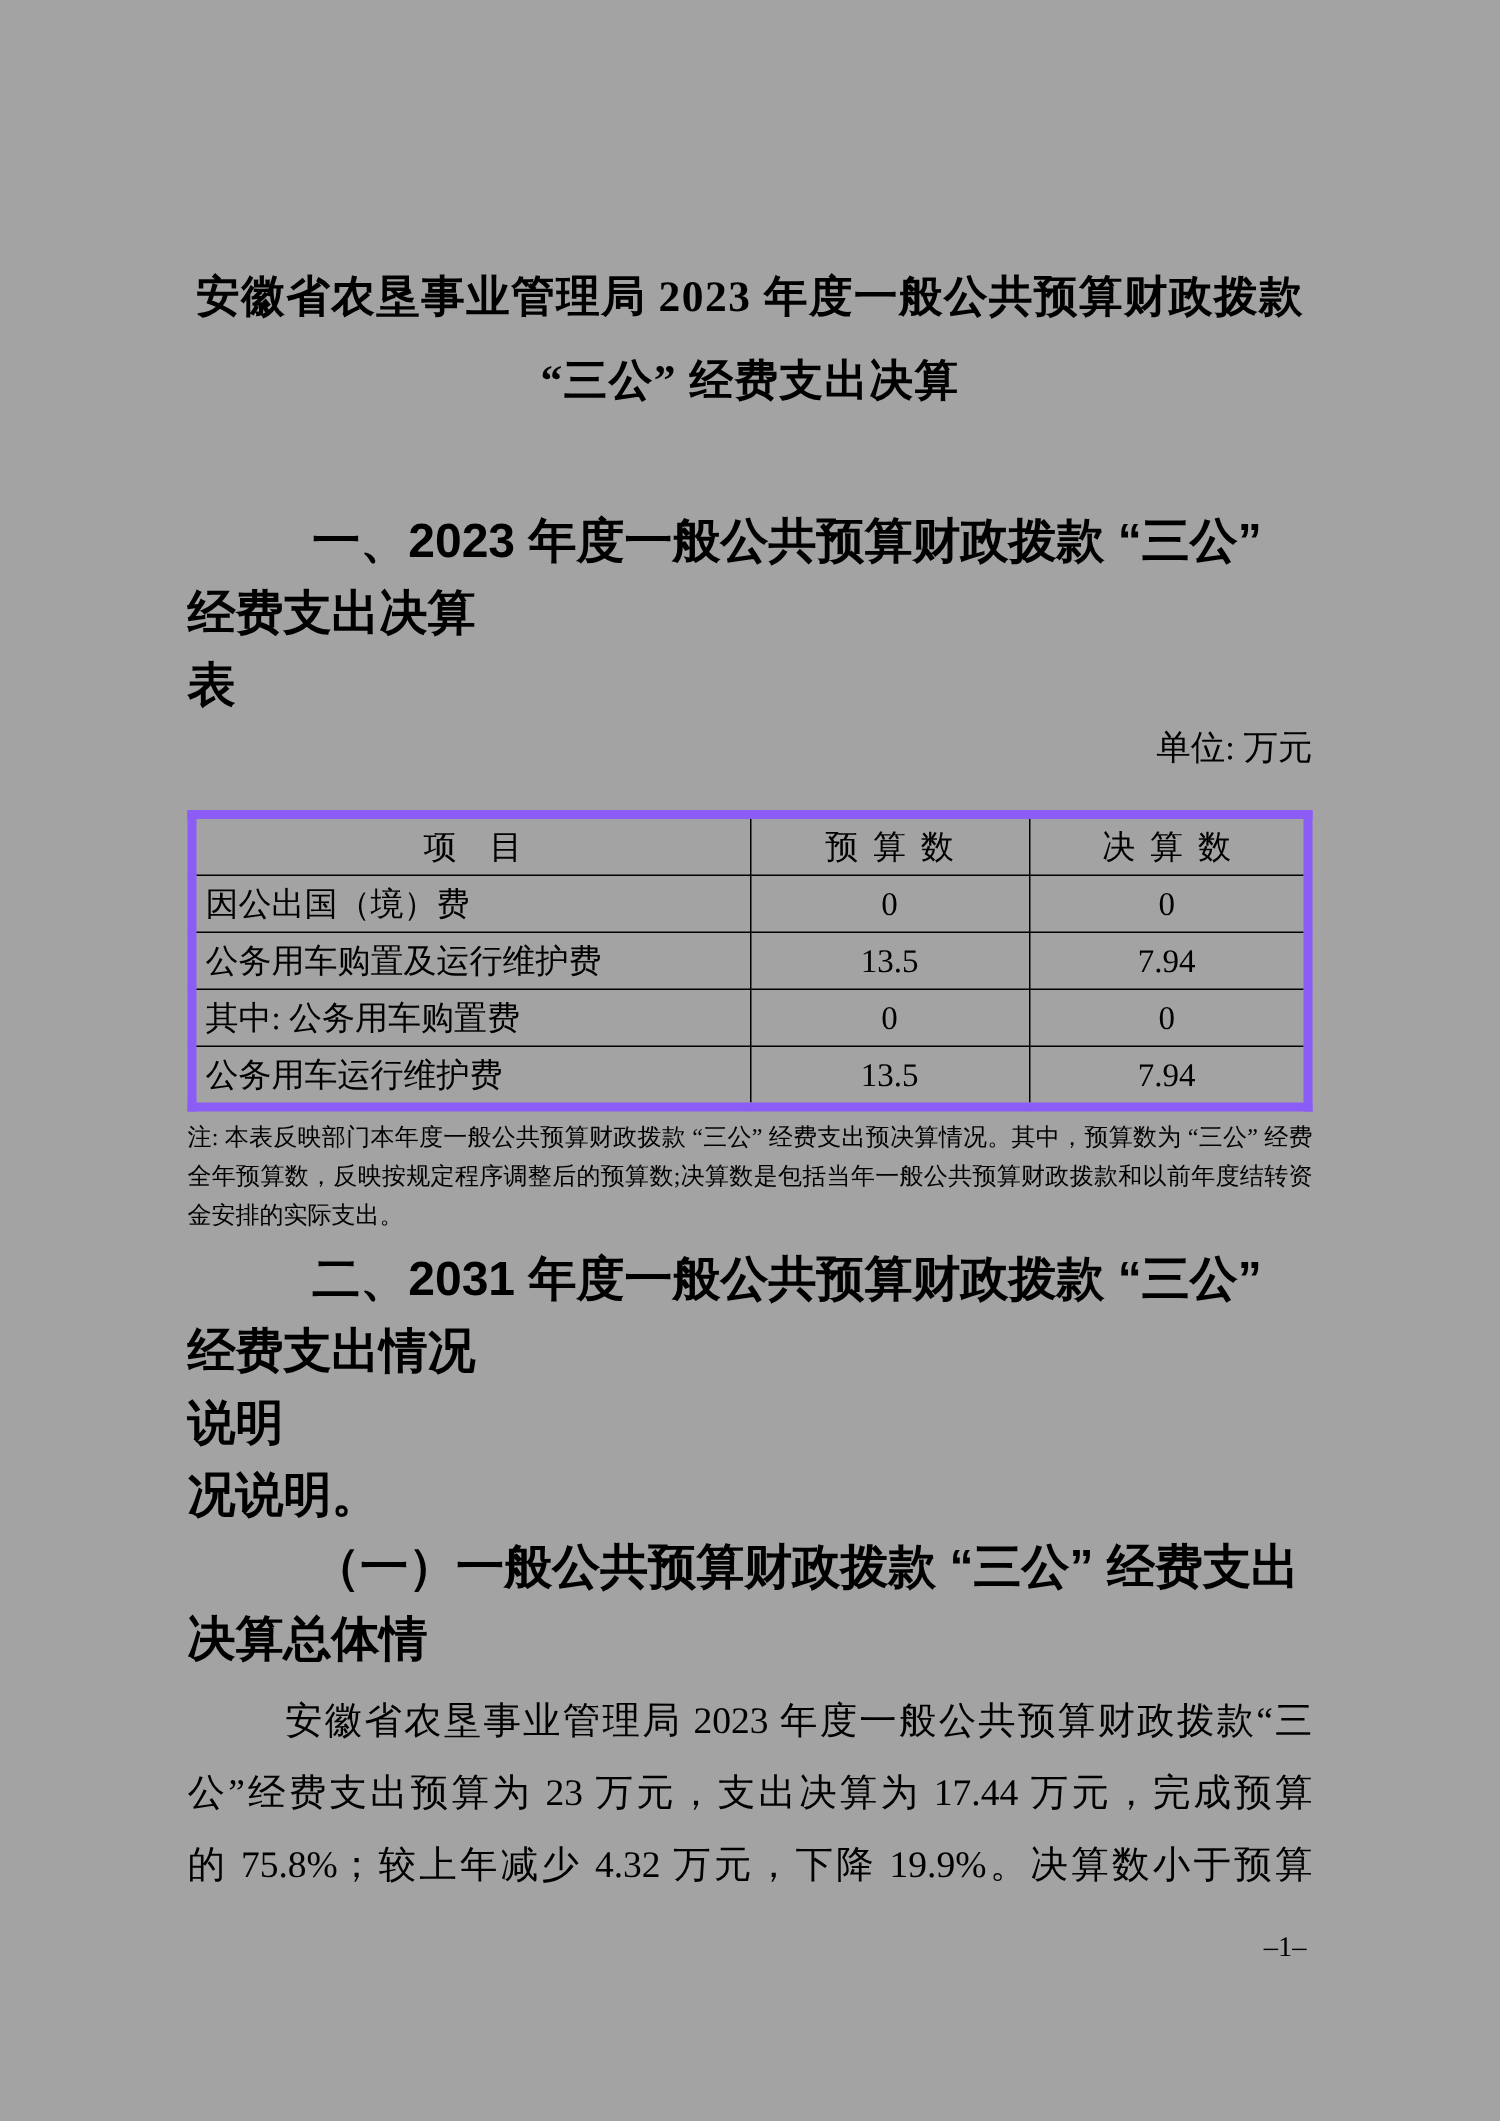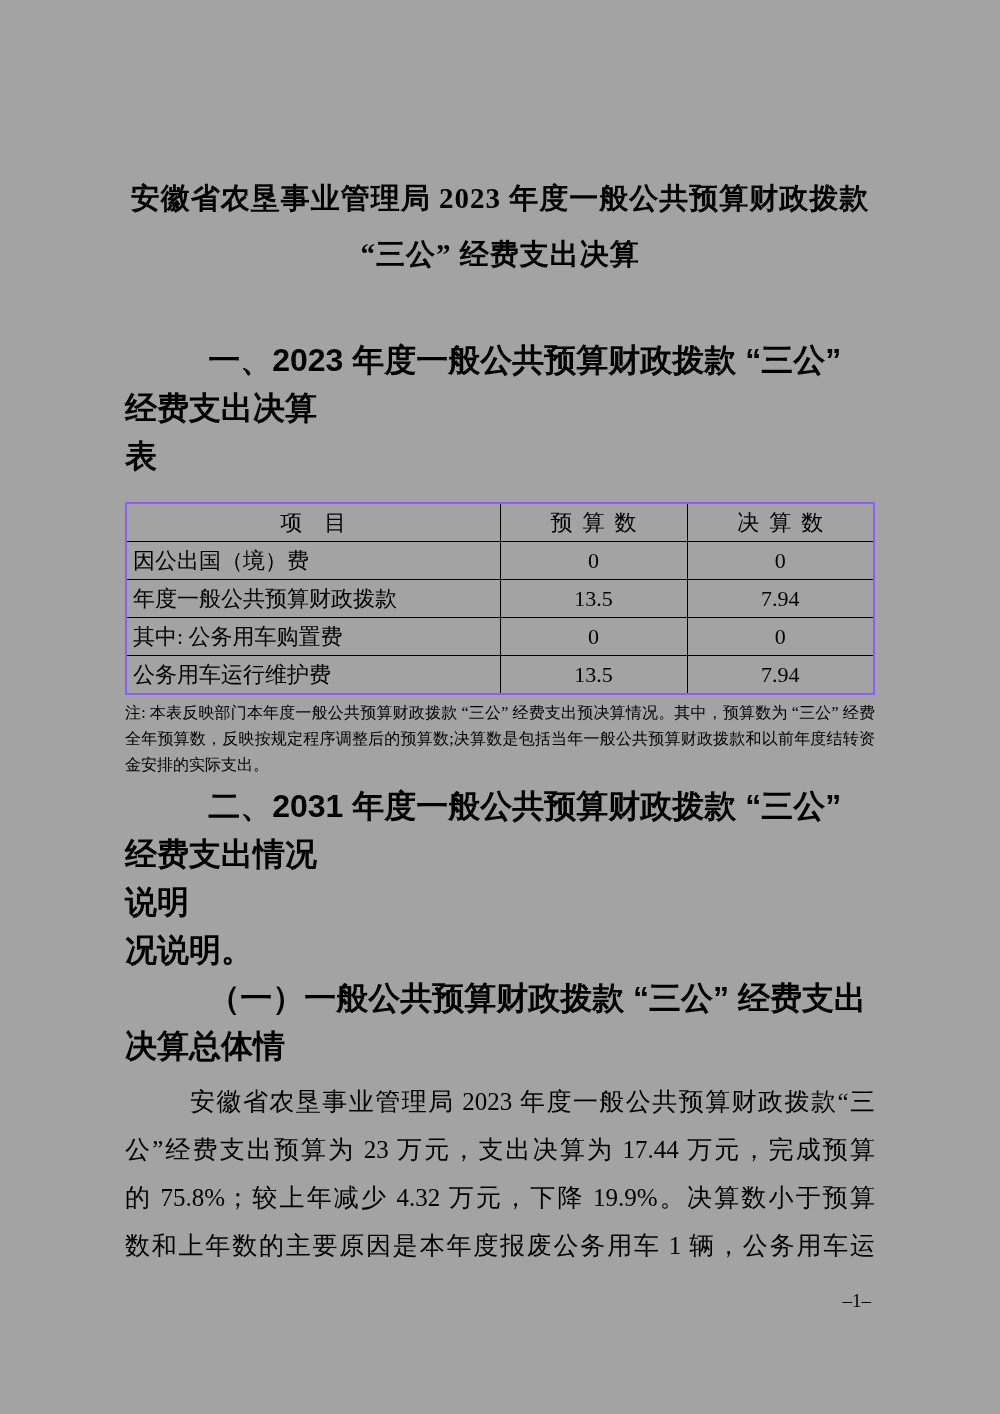--- a/index.html
+++ b/index.html
@@ -47,21 +47,21 @@
     margin-top: 0;
     text-align: right;
     font-size: 23px;
     line-height: 38px;
   }
   
   table.expense-table {
     width: 100%;
     margin-top: 22px;
     border-collapse: collapse;
-    border: 2px solid #8b5cf6;
+    border: 6px solid #8b5cf6;
     table-layout: fixed;
   }
   table.expense-table th,
   table.expense-table td {
     border: 1.5px solid #000;
     height: 35px;
     font-size: 22px;
     font-weight: normal;
     padding: 1px 6px;
     vertical-align: middle;
@@ -113,20 +113,21 @@
     <div class="doc-title">
         <div class="textline first">安徽省农垦事业管理局 2023 年度一般公共预算财政拨款</div>
         <div class="textline">“三公” 经费支出决算</div>
       </div>
 
     <div class="heading-block heading-1">
         <div class="textline first">一、2023 年度一般公共预算财政拨款 “三公” 经费支出决算</div>
         <div class="textline">表</div>
       </div>
 
+    <div class="unit-label">单位: 万元</div>
 
     <table class="expense-table">
       <colgroup>
         <col class="col-item">
           <col class="col-num">
           <col class="col-num">
       </colgroup>
       <thead>
         <tr>
           <th class="hdr hdr-item">项目</th>
@@ -134,21 +135,21 @@
           <th class="hdr hdr-num">决算数</th>
         </tr>
       </thead>
       <tbody>
           <tr>
             <td class="item-cell">因公出国（境）费</td>
             <td class="num-cell">0</td>
             <td class="num-cell">0</td>
           </tr>
           <tr>
-            <td class="item-cell">年度一般公共预算财政拨款</td>
+            <td class="item-cell">公务用车购置及运行维护费</td>
             <td class="num-cell">13.5</td>
             <td class="num-cell">7.94</td>
           </tr>
           <tr>
             <td class="item-cell item-indent1">其中: 公务用车购置费</td>
             <td class="num-cell">0</td>
             <td class="num-cell">0</td>
           </tr>
           <tr>
             <td class="item-cell item-indent2">公务用车运行维护费</td>
@@ -167,19 +168,18 @@
 
     <div class="heading-block heading-sub">
         <div class="textline">况说明。</div>
         <div class="textline first">（一）一般公共预算财政拨款 “三公” 经费支出决算总体情</div>
       </div>
 
     <div class="body-paragraph">
         <div class="textline first">安徽省农垦事业管理局 2023 年度一般公共预算财政拨款“三</div>
         <div class="textline">公”经费支出预算为 23 万元，支出决算为 17.44 万元，完成预算</div>
         <div class="textline">的 75.8%；较上年减少 4.32 万元，下降 19.9%。决算数小于预算</div>
-        <div class="textline">数和上年数的主要原因是本年度报废公务用车 1 辆，公务用车运</div>
       </div>
 
     <div class="page-number">–1–</div>
 
   </div>
 </div>
 
 </body></html>

